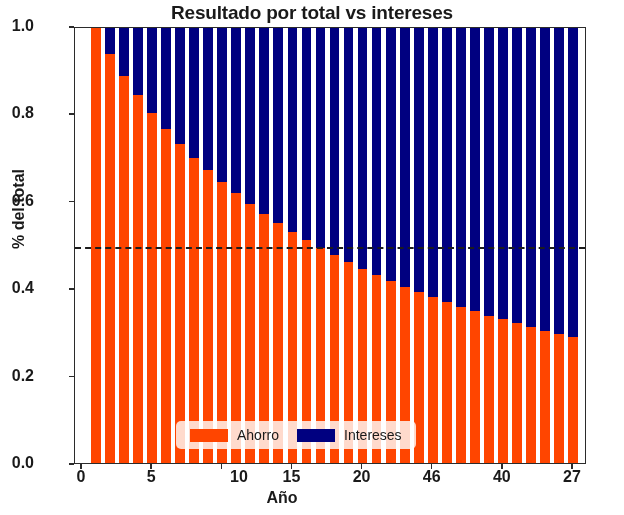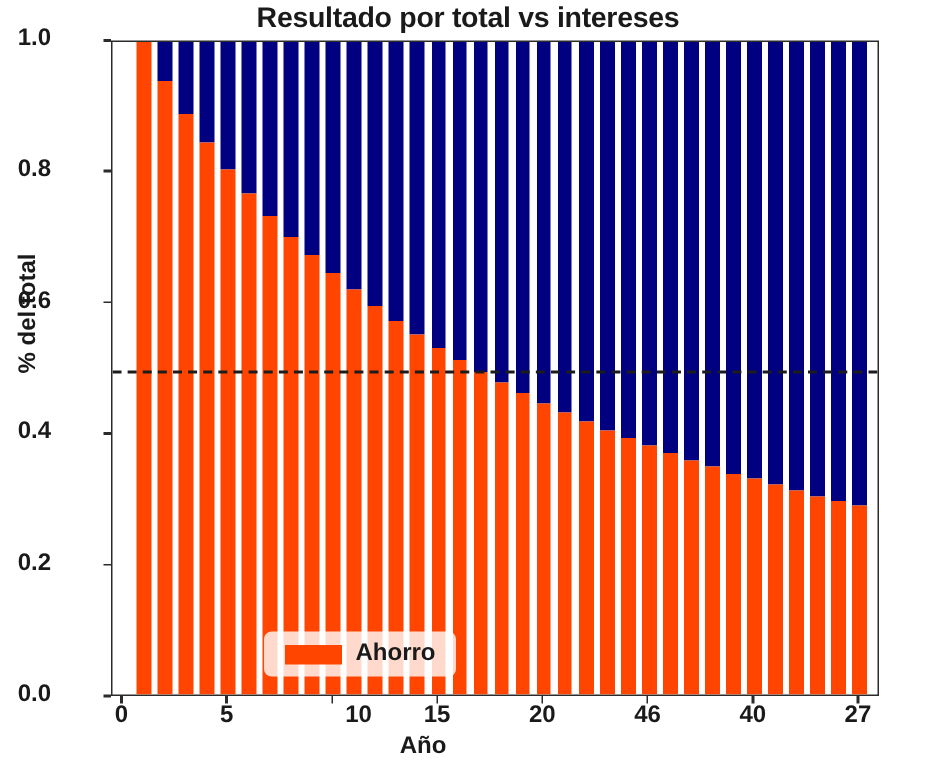--- a/index.html
+++ b/index.html
@@ -81,21 +81,21 @@
     left:176px; top:421px;
     display:flex;align-items:center;
     gap:18px;
     padding:6px 14px;
     background:rgba(255,255,255,0.80);
     border-radius:5px;
     z-index:5;
   }
   .legend-entry{display:flex;align-items:center;gap:9px;}
   .legend-swatch{width:38px;height:13px;display:block;}
-  .legend-text{font-size:16px;font-weight:bold;color:#1a1a1a;white-space:nowrap;}
+  .legend-text{font-size:14px;font-weight:normal;color:#1a1a1a;white-space:nowrap;}
 </style>
 </head>
 <body>
 
 <div id="figure">
 
   <div id="chart-title">Resultado por total vs intereses</div>
 
   <div id="ylabel">% del total</div>
 
@@ -279,15 +279,19 @@
       <div class="xtick-mark" style="left: 571.223px;"></div>
     </div>
 
   <div id="xlabel">Año</div>
 
   <div id="legend">
       <div class="legend-entry">
         <span class="legend-swatch" style="background: rgb(255, 69, 0);"></span>
         <span class="legend-text">Ahorro</span>
       </div>
+      <div class="legend-entry">
+        <span class="legend-swatch" style="background: rgb(0, 0, 128);"></span>
+        <span class="legend-text">Intereses</span>
+      </div>
     </div>
 
 </div>
 
 </body></html>

